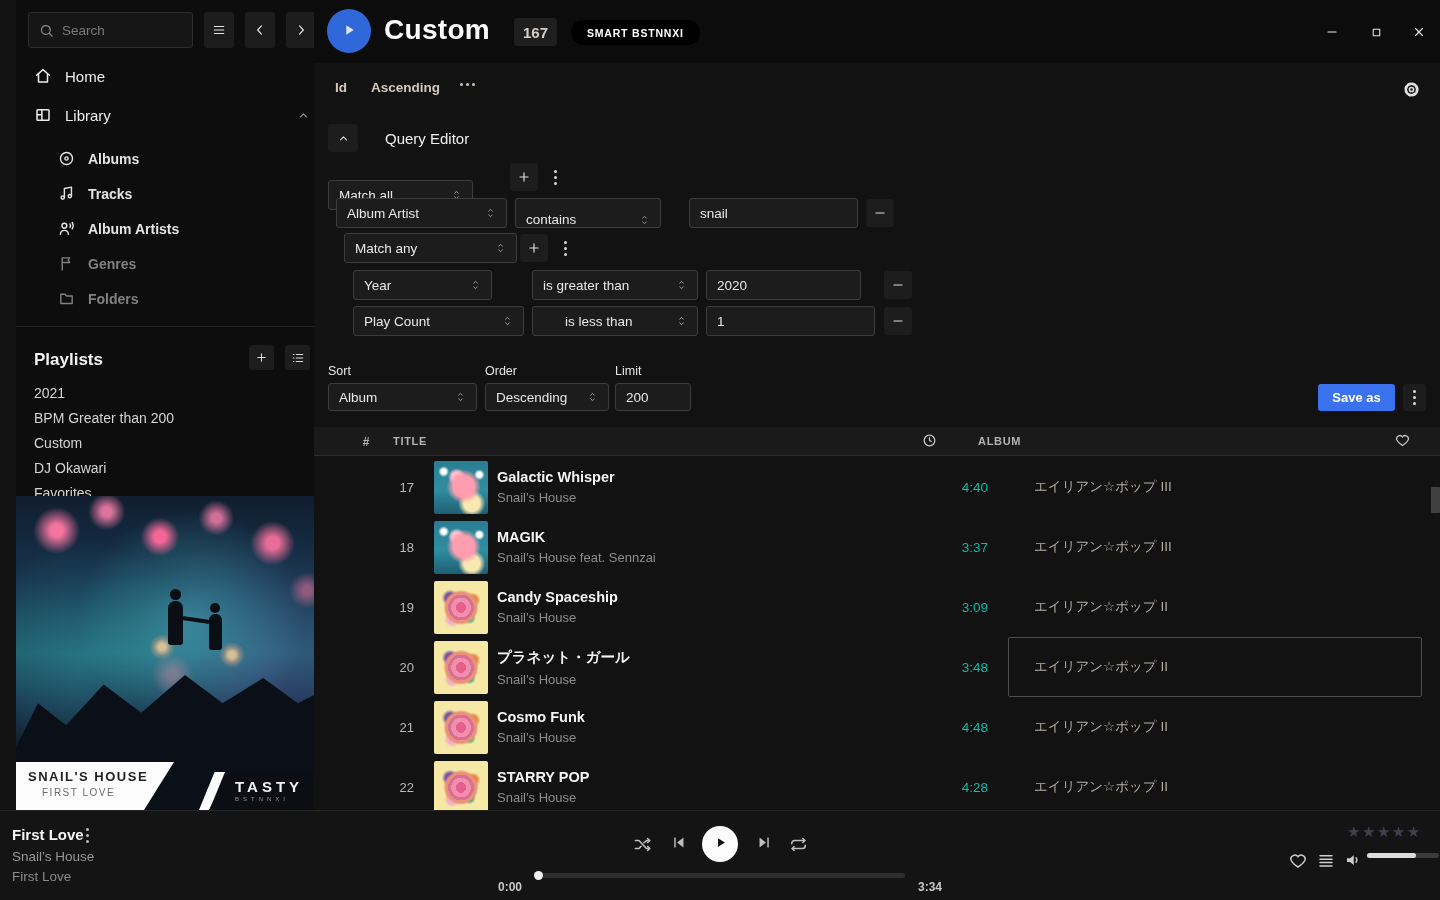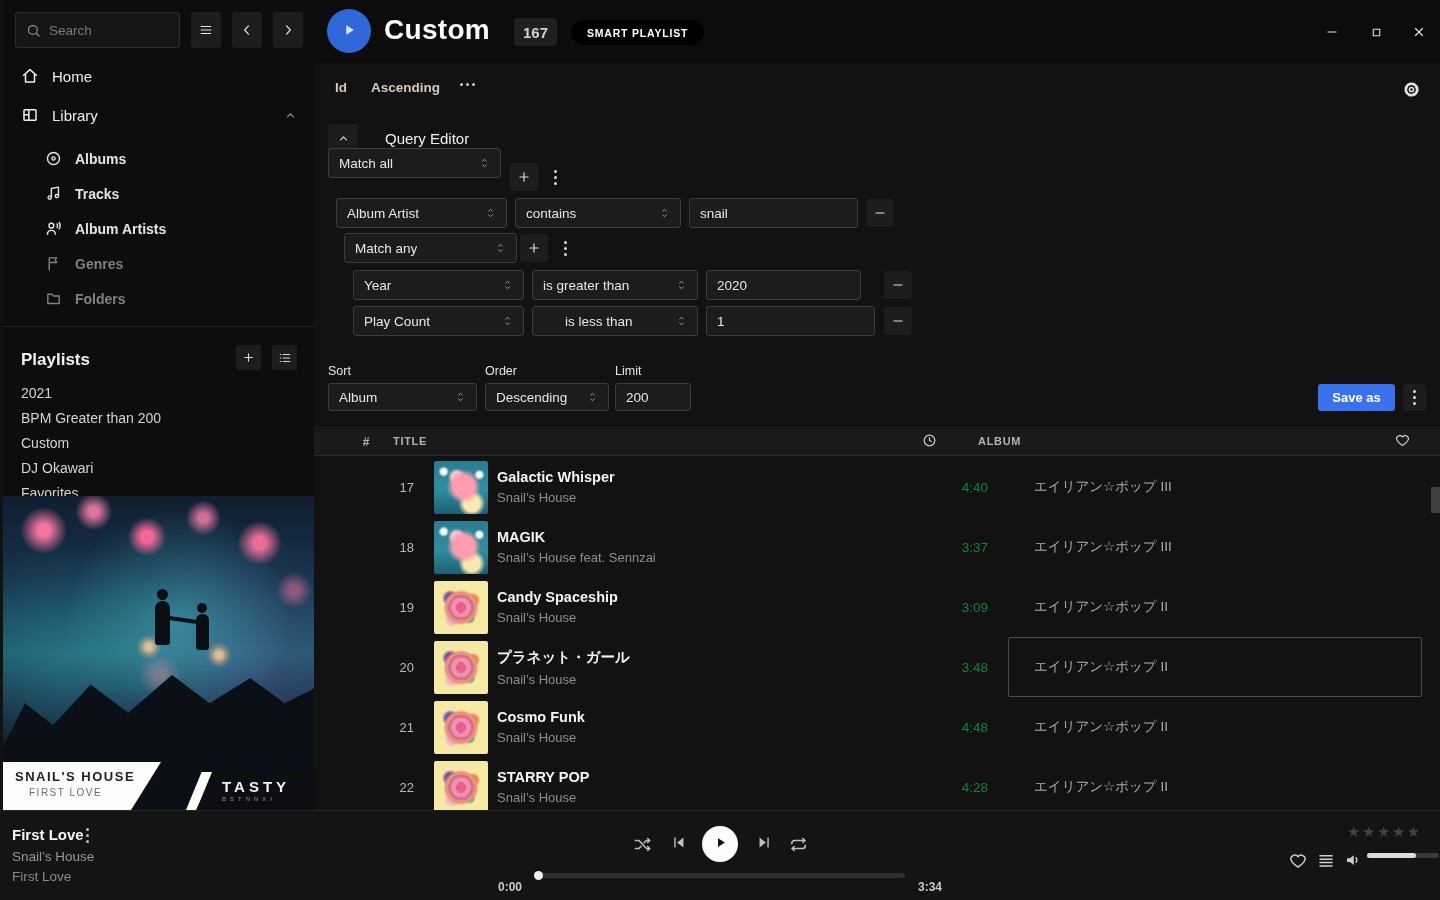--- a/index.html
+++ b/index.html
@@ -3,21 +3,21 @@
 <meta charset="utf-8">
 <style>
   * { margin:0; padding:0; box-sizing:border-box; }
   html,body { width:1440px; height:900px; overflow:hidden; background:#0d0d0d;
               font-family:"Liberation Sans","DejaVu Sans",sans-serif; }
   #app { position:relative; width:1440px; height:900px; background:#121212; }
 
   svg.ic { display:block; stroke:currentColor; fill:none; stroke-width:2; stroke-linecap:round; stroke-linejoin:round; }
 
   
-  .sidebar { position:absolute; left:3px; top:0; width:313px; height:810px; background:#0d0d0d; border-right:1px solid #1c1c1c; }
+  .sidebar { position:absolute; left:16px; top:0; width:313px; height:810px; background:#0d0d0d; border-right:1px solid #1c1c1c; }
   .sb-top { display:flex; gap:11px; padding:12px 12px 0 12px; align-items:center; }
   .search-box { position:relative; width:166px; height:36px; background:#161616; border:1px solid #2e2e2e; border-radius:3px; display:flex; align-items:center; padding-left:10px; gap:8px; color:#8a8a8a; }
   .search-box input { background:transparent; border:none; outline:none; color:#ddd; font-size:13.5px; width:115px; font-family:inherit; }
   .search-box input::placeholder { color:#7a7a7a; }
   .sq-btn { width:30px; height:36px; background:#1d1d1d; border:none; border-radius:3px; color:#e6e6e6; display:flex; align-items:center; justify-content:center; cursor:pointer; }
   .nav-row { display:flex; align-items:center; gap:13px; padding:0 0 0 18px; height:24px; color:#ededed; font-size:15px; font-weight:normal; position:relative; }
   .nav-home { margin-top:16px; }
   .nav-library { margin-top:15px; }
   .nav-row .caret { position:absolute; right:18px; color:#9a9a9a; }
   .lib-items { margin-top:14px; }
@@ -87,27 +87,27 @@
   
   .qe-collapse { position:absolute; left:14px; top:124px; width:30px; height:28px; background:#1d1d1d; border:none; border-radius:3px; color:#ddd; display:flex; align-items:center; justify-content:center; cursor:pointer; }
   .qe-title { position:absolute; left:71px; top:130px; font-size:15px; color:#f0f0f0; }
   .sel { background:#1c1c1c; border:1px solid #3c3c3c; border-radius:3px; color:#e8e8e8; font-size:13.5px; display:flex; align-items:center; padding:0 10px; cursor:pointer; position:absolute; height:30px; }
   .sel .sel-val { flex:1; }
   .sel .sel-caret { color:#a5a5a5; margin-left:6px; }
   .qinput { background:#1c1c1c; border:1px solid #3c3c3c; border-radius:3px; color:#e8e8e8; font-size:13.5px; padding:0 10px; position:absolute; height:30px; font-family:inherit; outline:none; }
   .sq-mini { position:absolute; width:28px; height:28px; background:#1d1d1d; border:none; border-radius:3px; color:#e0e0e0; display:flex; align-items:center; justify-content:center; cursor:pointer; }
   .kebab-plain { position:absolute; width:16px; height:28px; background:transparent; border:none; color:#d8d8d8; display:flex; align-items:center; justify-content:center; cursor:pointer; }
 
-  .g1-match { left:14px; top:148px; width:173px; }
+  .g1-match { left:14px; top:180px; width:145px; }
   .g1-plus { left:196px; top:163px; } .g1-kebab { left:233px; top:163px; }
-  .r1-field { left:22px; top:198px; width:171px; } .r1-op { left:201px; top:198px; width:166px; }
+  .r1-field { left:22px; top:198px; width:171px; } .r1-op { left:201px; top:198px; width:146px;align-items:flex-end; }
   .r1-val { left:375px; top:198px; width:169px; } .r1-minus { left:552px; top:199px; }
   .g2-match { left:30px; top:233px; width:173px; }
   .g2-plus { left:206px; top:234px; } .g2-kebab { left:243px; top:234px; }
-  .r2-field { left:39px; top:270px; width:171px; } .r2-op { left:218px; top:270px; width:166px; }
+  .r2-field { left:39px; top:270px; width:139px; } .r2-op { left:218px; top:270px; width:166px; }
   .r2-val { left:392px; top:270px; width:155px; } .r2-minus { left:570px; top:271px; }
   .r3-field { left:39px; top:306px; width:171px; } .r3-op { left:218px; top:306px; width:166px;padding-left:32px; }
   .r3-val { left:392px; top:306px; width:169px; } .r3-minus { left:570px; top:307px; }
 
   .meta-label { position:absolute; top:364px; font-size:12.5px; color:#e6e6e6; }
   .lbl-sort { left:14px; } .lbl-order { left:171px; } .lbl-limit { left:301px; }
   .sel-sort { left:14px; top:383px; width:149px; height:28px; }
   .sel-order { left:171px; top:383px; width:124px; height:28px; }
   .inp-limit { left:301px; top:383px; width:76px; height:28px; }
   .save-btn { position:absolute; left:1004px; top:384px; width:77px; height:27px; background:#3a72ee; border:none; border-radius:3px; color:#fff; font-size:13px; font-weight:bold; cursor:pointer; font-family:inherit; }
@@ -135,21 +135,21 @@
   .art-ap2 { background:
       radial-gradient(circle at 50% 50%, #e75f8d 0 14%, #f08fae 14% 26%, #d9708f 26% 34%, #e8927a 34% 40%, rgba(232,146,122,0) 47%),
       radial-gradient(circle at 30% 32%, #7a4fa0 0 9%, transparent 16%),
       radial-gradient(circle at 72% 36%, #e8833c 0 8%, transparent 15%),
       radial-gradient(circle at 66% 70%, #4aa87a 0 6%, transparent 12%),
       radial-gradient(circle at 34% 72%, #f3b0c6 0 9%, transparent 16%),
       #f6e9a5; }
   .tmeta { grid-column:5; min-width:0; }
   .ttitle { font-size:14.5px; font-weight:bold; color:#f4f4f4; white-space:nowrap; }
   .tartist { font-size:13px; color:#8d8d8d; margin-top:5px; white-space:nowrap; }
-  .tdur { grid-column:6; text-align:right; font-size:13.5px; color:#15803d; }
+  .tdur { grid-column:6; text-align:right; font-size:13.5px; color:#14b8a6; }
   .talbum { grid-column:8; font-size:13.5px; color:#b2aca2; white-space:nowrap; padding-left:12px; }
   .cell-outline { position:absolute; left:650px; top:0; width:414px; height:60px; border:1px solid #4c4c4c; border-radius:2px; pointer-events:none; }
   .scroll-thumb { position:absolute; right:0; top:487px; width:9px; height:26px; background:#404040; border-radius:1px; }
 
   
   .player { position:absolute; left:0; bottom:0; width:1440px; height:90px; background:#141414; border-top:1px solid #262626; }
   .np-title { position:absolute; left:12px; top:15px; font-size:15px; font-weight:bold; color:#f5f5f5; }
   .np-kebab { position:absolute; left:80px; top:16px; width:14px; height:16px; background:transparent; border:none; color:#bdbdbd; cursor:pointer; }
   .np-artist { position:absolute; left:12px; top:38px; font-size:13.5px; color:#979797; }
   .np-album { position:absolute; left:12px; top:58px; font-size:13.5px; color:#8a8a8a; }
@@ -346,21 +346,21 @@
     <header class="page-header">
       <button class="play-circle">
         <span>
           <svg width="16" height="16" viewBox="0 0 24 24" fill="currentColor" stroke="none">
               <polygon points="8,5 19,12 8,19"></polygon>
             </svg>
         </span>
       </button>
       <h1 class="page-title">Custom</h1>
       <div class="count-badge">167</div>
-      <div class="smart-badge">SMART PLAYLIST</div>
+      <div class="smart-badge">SMART BSTNNXI</div>
       <button class="win-btn win-min">
         <span>
             <svg class="ic" width="14" height="14" viewBox="0 0 24 24" stroke-width="1.6">
               <line x1="5" y1="12" x2="19" y2="12"></line>
             </svg>
           </span>
       </button>
       <button class="win-btn win-max">
         <span>
             <svg class="ic" width="13" height="13" viewBox="0 0 24 24" stroke-width="1.6">

